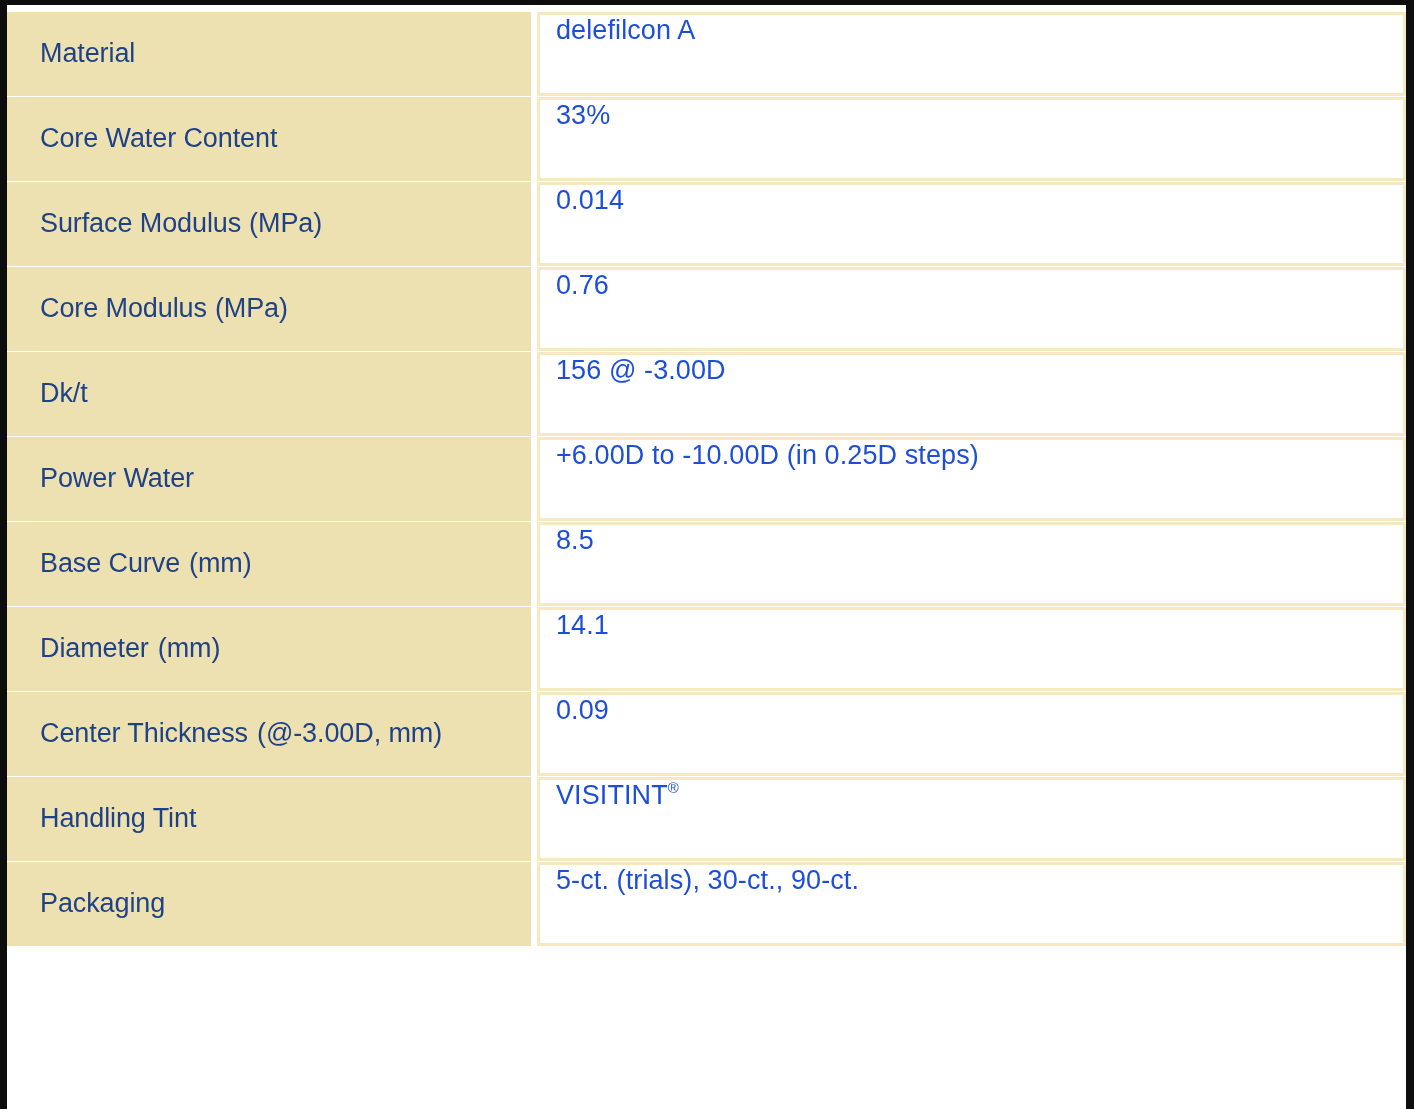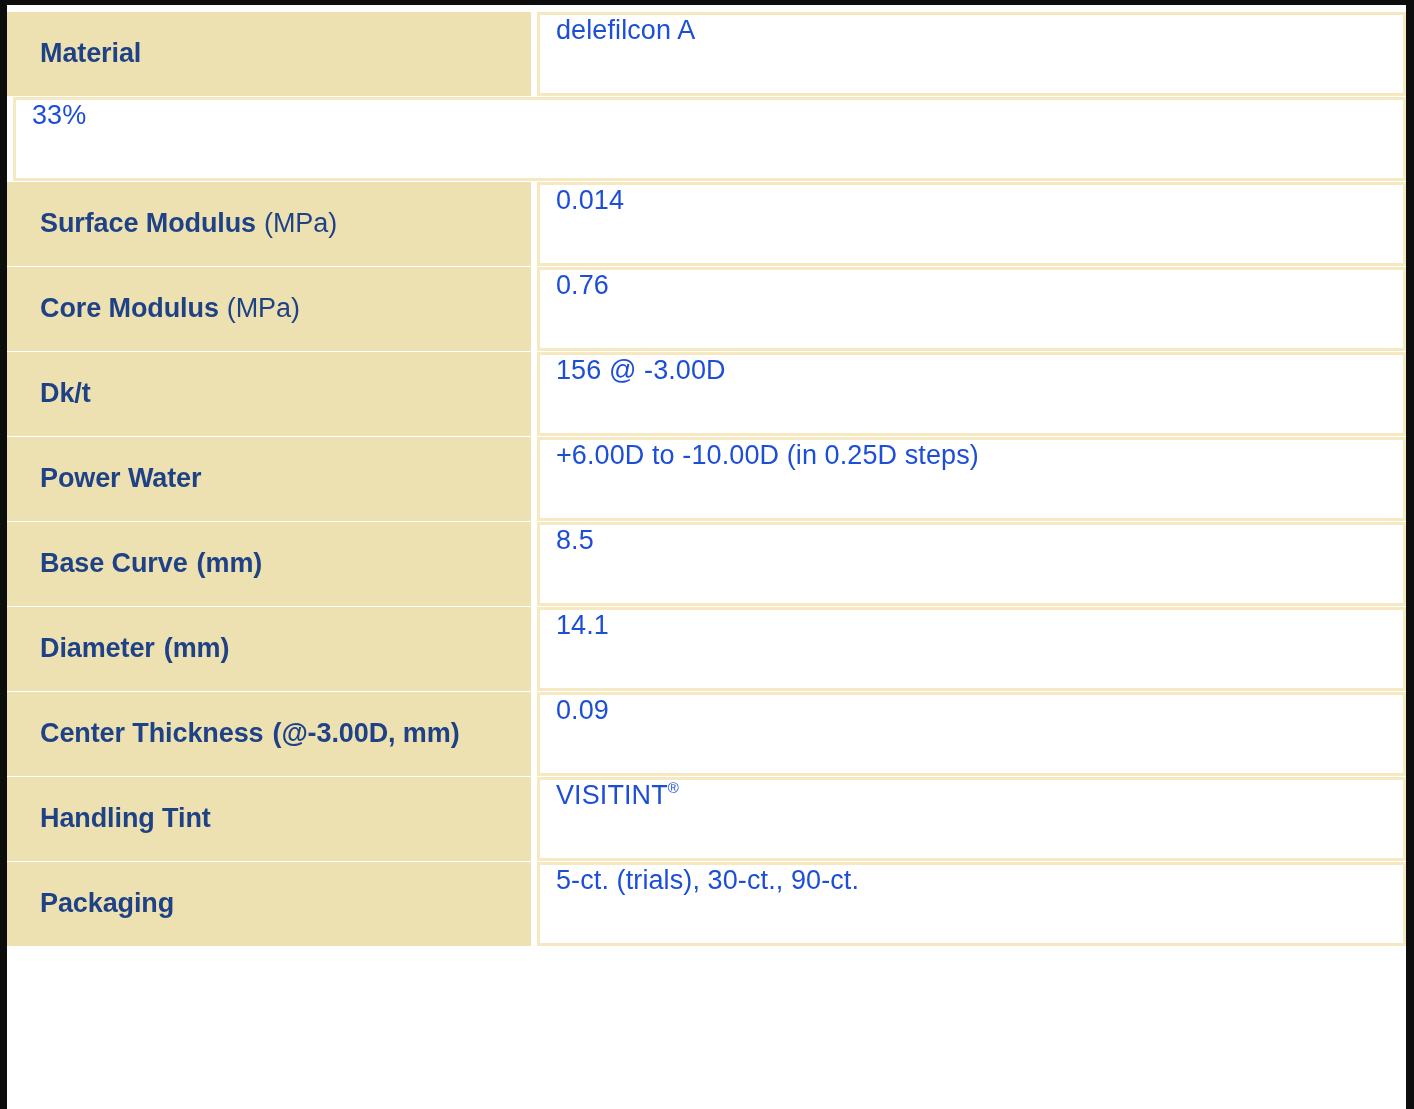--- a/index.html
+++ b/index.html
@@ -55,29 +55,29 @@
     color: #1f4287;
     display: flex;
     align-items: center;
     padding: 0 18px 0 33px;
     font-size: 27px;
     line-height: 1.15;
     letter-spacing: -0.1px;
   }
 
   .label-cell .lbl-main {
-    font-weight: 700;
+    font-weight: 400;
   }
   .label-cell .lbl-sub {
     font-weight: 400;
     padding-left: 8px;
     text-align: center;
   }
   .label-cell.all-bold .lbl-sub {
-    font-weight: 700;
+    font-weight: 400;
     padding-left: 9px;
   }
 
   .value-cell {
     flex: 1 1 auto;
     box-sizing: border-box;
     background: #ffffff;
     border: 3px solid #f6e9c2;
     color: #1d4ed8;
     display: flex;
@@ -104,20 +104,23 @@
 
   <div class="spec-row">
         <div class="label-cell all-bold">
           <span class="lbl-main">Material</span>
         </div>
         <div class="value-cell">
           <span>delefilcon A</span>
         </div>
       </div>
       <div class="spec-row">
+        <div class="label-cell all-bold">
+          <span class="lbl-main">Core Water Content</span>
+        </div>
         <div class="value-cell">
           <span>33%</span>
         </div>
       </div>
       <div class="spec-row">
         <div class="label-cell">
           <span class="lbl-main">Surface Modulus</span>
           <span class="lbl-sub">(MPa)</span>
         </div>
         <div class="value-cell">

